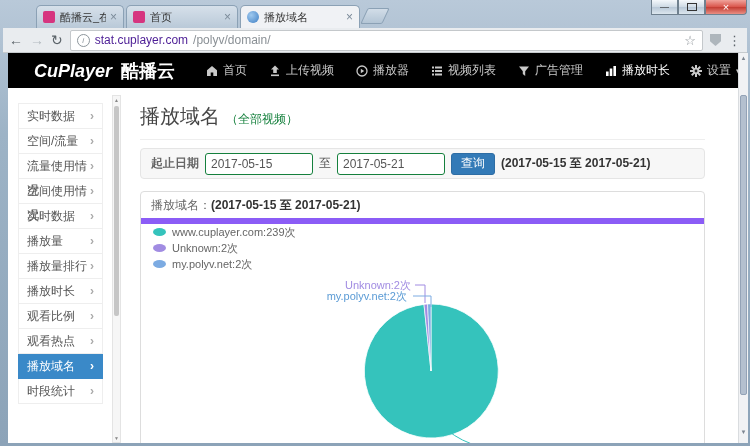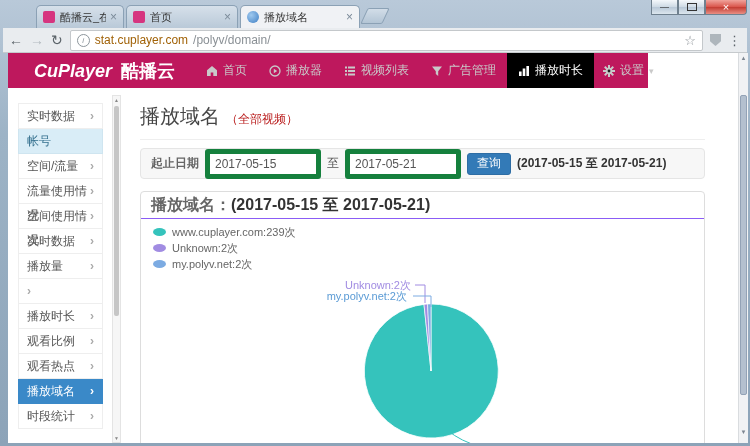--- a/index.html
+++ b/index.html
@@ -28,29 +28,29 @@
   .winbtn .max-glyph{width:8px;height:6px;border:1px solid #333;display:inline-block;}
   
   .toolbar{position:absolute;left:3px;top:28px;width:744px;height:25px;background:#e9ecef;border-bottom:1px solid #c6cacd;
     display:flex;align-items:center;padding:0 6px;box-sizing:border-box;gap:7px;}
   .tb-icon{font-size:14px;color:#5a6268;line-height:1;}
   .tb-icon.dim{color:#b3babf;}
   .urlbox{flex:1;height:19px;background:#fff;border:1px solid #c4c8cb;border-radius:2px;display:flex;align-items:center;
     padding:0 6px;font-size:12px;gap:5px;}
   .info-icon{width:11px;height:11px;border:1px solid #8d969c;border-radius:50%;color:#8d969c;font-size:8px;
     display:flex;align-items:center;justify-content:center;font-style:italic;flex:none;}
-  .url-host{color:#a16207;}
+  .url-host{color:#4c1d95;}
   .url-path{color:#8a9095;}
   .star-icon{margin-left:auto;color:#8a9095;font-size:13px;}
   .shield-icon{width:11px;height:12px;background:#aeb6bc;clip-path:polygon(0 0,100% 0,100% 60%,50% 100%,0 60%);}
   .menu-icon{color:#5a6268;font-size:13px;letter-spacing:0;}
   
   .page{position:absolute;left:8px;top:53px;width:730px;height:390px;background:#fff;overflow:hidden;}
   
-  .site-nav{position:absolute;left:0;top:0;width:640px;height:35px;background:#be185d;display:flex;align-items:center;}
+  .site-nav{position:absolute;left:0;top:0;width:730px;height:35px;background:#000000;display:flex;align-items:center;}
   .logo{color:#fff;font-size:18px;margin-left:26px;white-space:nowrap;}
   .logo .en{font-style:italic;font-weight:bold;}
   .logo .cn{font-weight:bold;margin-left:4px;}
   .nav-items{display:flex;margin-left:20px;height:35px;}
   .nav-item{display:flex;align-items:center;gap:5px;color:#c9c9c9;font-size:12px;padding:0 11px;height:35px;white-space:nowrap;}
   .nav-item.active{background:#000;color:#fff;}
   .nav-item svg{flex:none;}
   .nav-right{margin-left:auto;display:flex;align-items:center;margin-right:16px;height:35px;}
   .nav-right .nav-item{padding:0 9px;}
   .caret{font-size:9px;color:#c9c9c9;}
@@ -66,35 +66,35 @@
   
   .side-scroll{position:absolute;left:104px;top:42px;width:9px;height:348px;background:#f6f6f6;border:1px solid #e4e4e4;box-sizing:border-box;}
   .side-scroll .arr{position:absolute;left:0;width:100%;text-align:center;font-size:5px;color:#888;}
   .side-scroll .arr.up{top:1px;}
   .side-scroll .arr.down{bottom:1px;}
   .side-thumb{position:absolute;left:1px;top:10px;width:5px;height:210px;background:#c6c6c6;border-radius:2px;}
   
   .main{position:absolute;left:132px;top:50px;width:565px;}
   .title-row{padding-bottom:9px;border-bottom:1px solid #eee;}
   .page-title{font-size:20px;color:#454545;}
-  .page-subtitle{font-size:12px;color:#b91c1c;margin-left:6px;}
+  .page-subtitle{font-size:12px;color:#15803d;margin-left:6px;}
   .filter{margin-top:8px;display:flex;align-items:center;background:#f7f7f7;border:1px solid #e5e5e5;border-radius:4px;
     padding:0 10px;height:31px;gap:6px;font-size:12px;box-sizing:border-box;}
   .filter-label{font-weight:bold;color:#666;white-space:nowrap;}
-  .date-input{width:96px;height:20px;border:5px solid #15803d;border-radius:3px;font-size:12px;color:#555;padding:0 5px;
+  .date-input{width:96px;height:20px;border:1px solid #15803d;border-radius:3px;font-size:12px;color:#555;padding:0 5px;
     font-family:"Liberation Sans",sans-serif;}
   .to-label{color:#555;}
   .query-btn{background:#337ab7;border:1px solid #2e6da4;color:#fff;border-radius:3px;font-size:12px;height:22px;
     padding:0 9px;font-family:"Liberation Sans",sans-serif;white-space:nowrap;}
   .range-text{font-weight:bold;color:#333;white-space:nowrap;}
   .quick-select{margin-left:4px;height:21px;background:#fff;border:1px solid #ccc;border-radius:3px;display:flex;
     align-items:center;gap:8px;padding:0 6px;font-size:11px;color:#444;white-space:nowrap;}
   .quick-select .caret{color:#666;}
   .chart-panel{margin-top:12px;border:1px solid #ddd;border-radius:4px 4px 0 0;height:272px;position:relative;background:#fff;}
-  .panel-head{height:26px;line-height:26px;border-bottom:1px solid #8b5cf6;padding:0 10px;font-size:16px;color:#666;font-weight:bold;}
+  .panel-head{height:26px;line-height:26px;border-bottom:6px solid #8b5cf6;padding:0 10px;font-size:12px;color:#666;}
   .panel-head b{color:#333;}
   .legend{position:absolute;left:12px;top:32px;}
   .legend-row{display:flex;align-items:center;height:16px;gap:6px;font-size:11px;color:#666;cursor:pointer;}
   .marker{width:13px;height:8px;border-radius:50%;flex:none;}
   .m0{background:#35c3bc;} .m1{background:#a18ce2;} .m2{background:#7cabe2;}
   .pie-svg{position:absolute;left:0;top:0;}
   .callout{position:absolute;font-size:11px;white-space:nowrap;}
   .lbl-unknown{right:293px;top:86px;color:#a18ce2;}
   .lbl-polyv{right:297px;top:97px;color:#5b9bd5;}
   .lbl-cuplayer{left:340px;top:249px;color:#35c3bc;}
@@ -169,20 +169,27 @@
       </div>
       <div class="nav-items">
         <div class="nav-item">
           <svg width="12" height="12" viewBox="0 0 12 12">
               <path d="M6 1l5 4.2V11H7.3V7.4H4.7V11H1V5.2Z" fill="#c9c9c9"></path>
             </svg>
           <span>首页</span>
         </div>
         <div class="nav-item">
           <svg width="12" height="12" viewBox="0 0 12 12">
+              <path d="M6 0.5l4 4H7.8V8H4.2V4.5H2Z" fill="#c9c9c9"></path>
+              <rect x="2" y="9.5" width="8" height="1.6" fill="#c9c9c9"></rect>
+            </svg>
+          <span>上传视频</span>
+        </div>
+        <div class="nav-item">
+          <svg width="12" height="12" viewBox="0 0 12 12">
               <circle cx="6" cy="6" r="5" fill="none" stroke="#c9c9c9" stroke-width="1.3"></circle>
               <path d="M4.8 3.8L8.2 6 4.8 8.2Z" fill="#c9c9c9"></path>
             </svg>
           <span>播放器</span>
         </div>
         <div class="nav-item">
           <svg width="12" height="12" viewBox="0 0 12 12">
               <rect x="1" y="1.5" width="2" height="2" fill="#c9c9c9"></rect>
               <rect x="4" y="1.5" width="7" height="2" fill="#c9c9c9"></rect>
               <rect x="1" y="5" width="2" height="2" fill="#c9c9c9"></rect>
@@ -224,21 +231,20 @@
         </div>
 
       </div>
     </div>
 
     <div class="sidebar">
       <div class="side-item">
           <span>实时数据</span>
           <span class="side-chev">›</span>
         </div>
-      <div class="side-head">帐号</div>
       <div class="side-item">
           <span>空间/流量</span>
           <span class="side-chev">›</span>
         </div>
       <div class="side-item">
           <span>流量使用情况</span>
           <span class="side-chev">›</span>
         </div>
       <div class="side-item">
           <span>空间使用情况</span>
@@ -246,20 +252,21 @@
         </div>
       <div class="side-item">
           <span>实时数据</span>
           <span class="side-chev">›</span>
         </div>
       <div class="side-item">
           <span>播放量</span>
           <span class="side-chev">›</span>
         </div>
       <div class="side-item">
+          <span>播放量排行</span>
           <span class="side-chev">›</span>
         </div>
       <div class="side-item">
           <span>播放时长</span>
           <span class="side-chev">›</span>
         </div>
       <div class="side-item">
           <span>观看比例</span>
           <span class="side-chev">›</span>
         </div>

